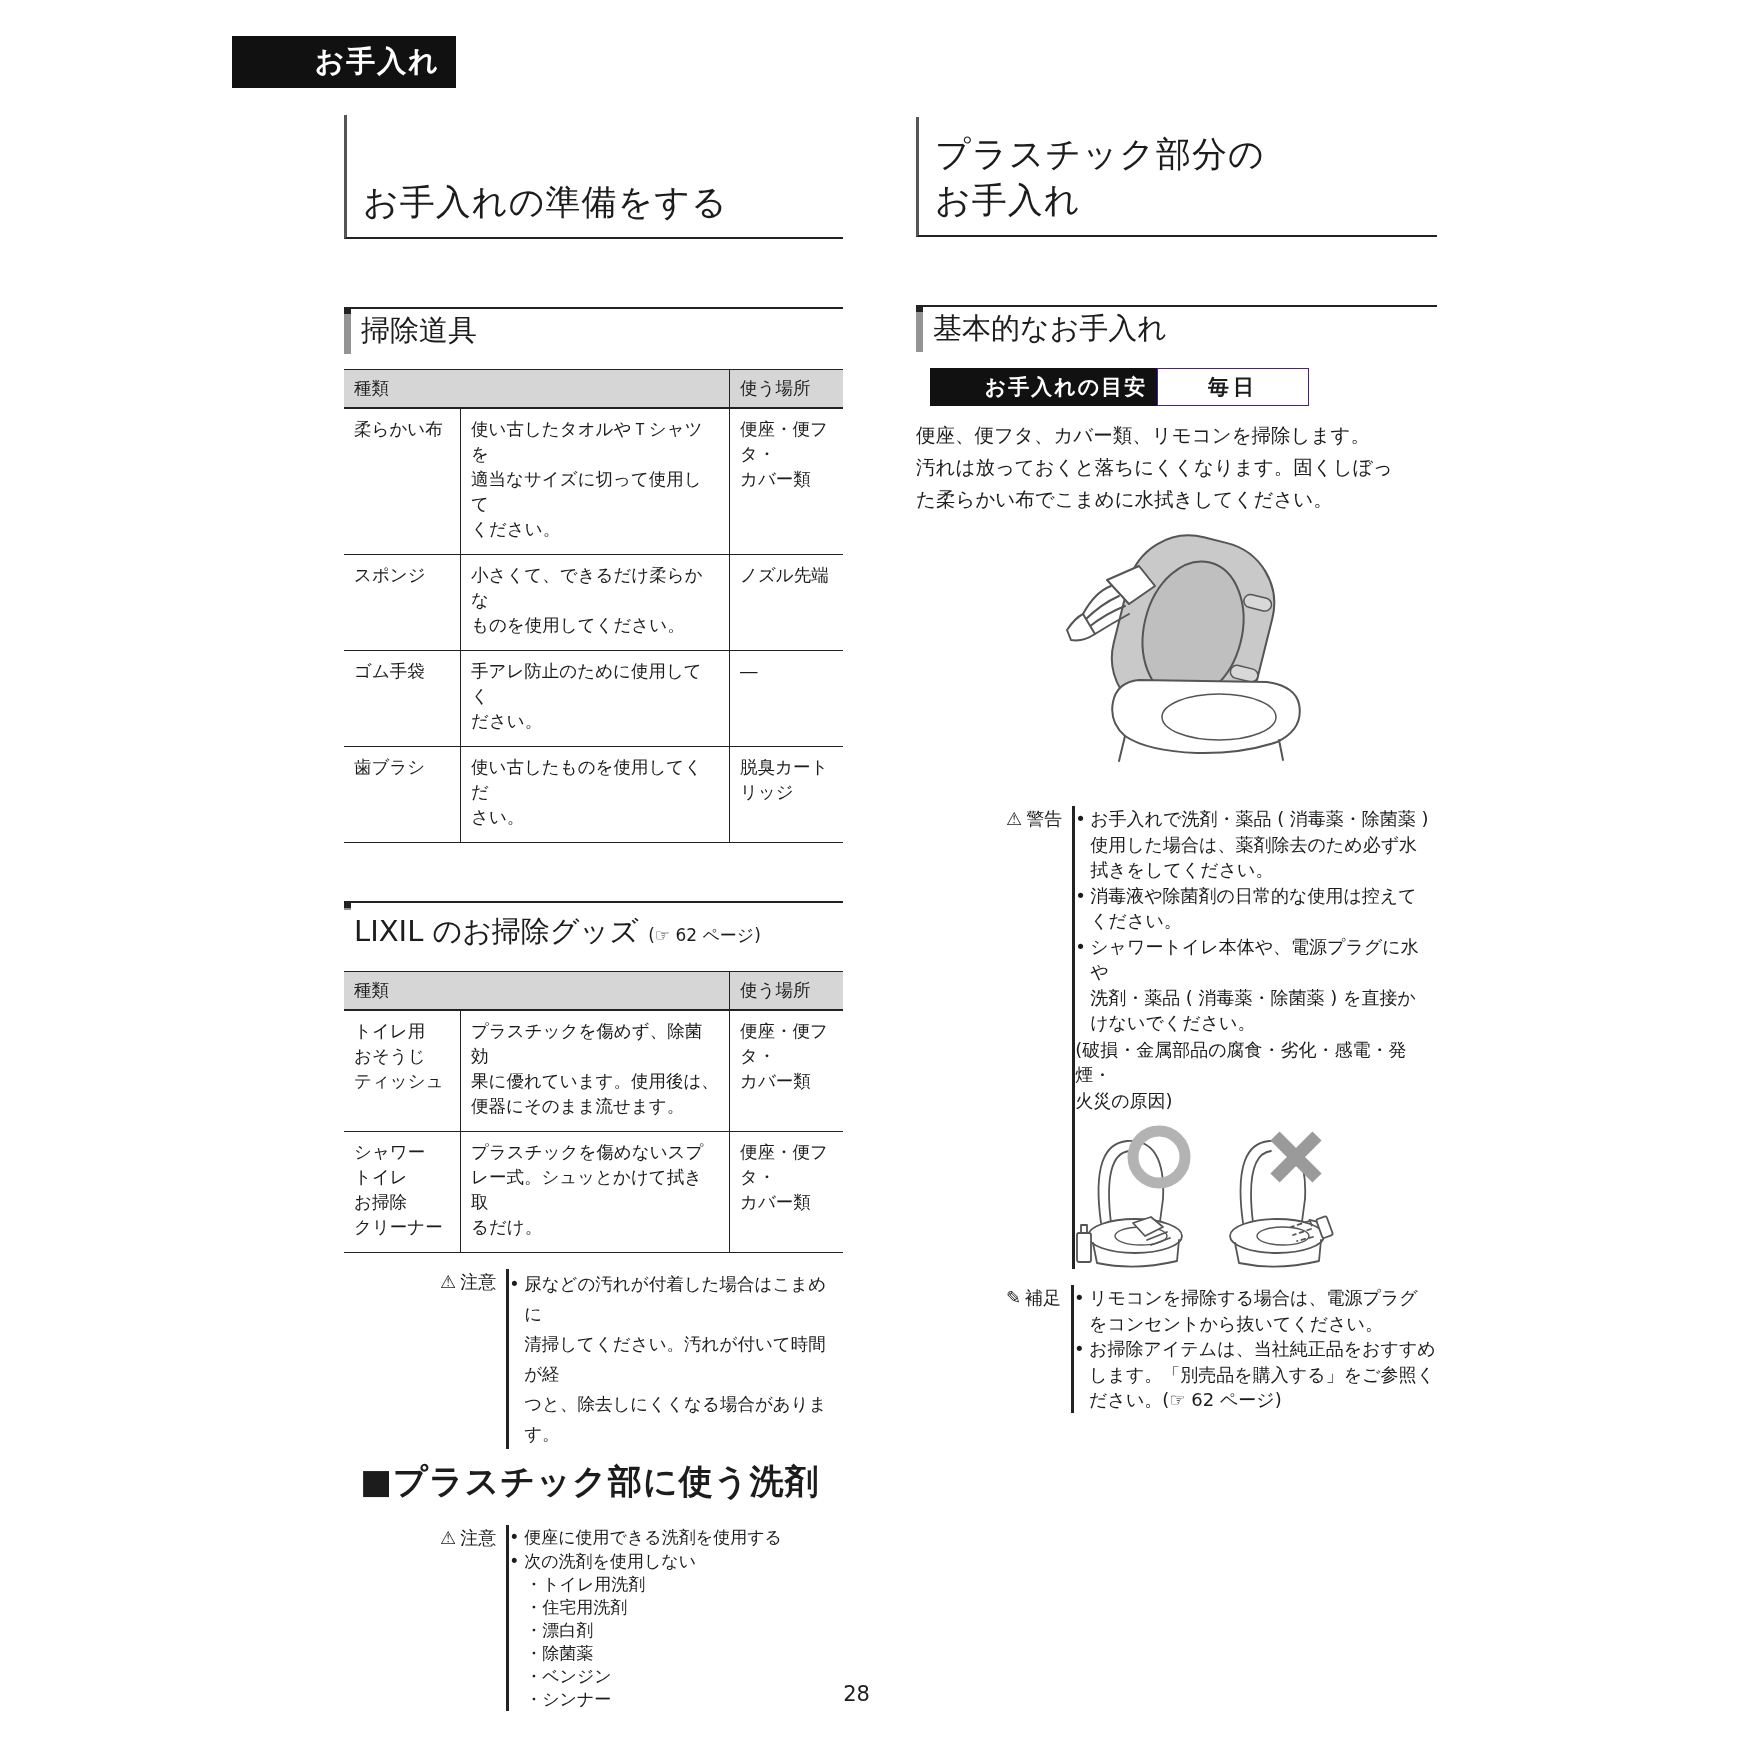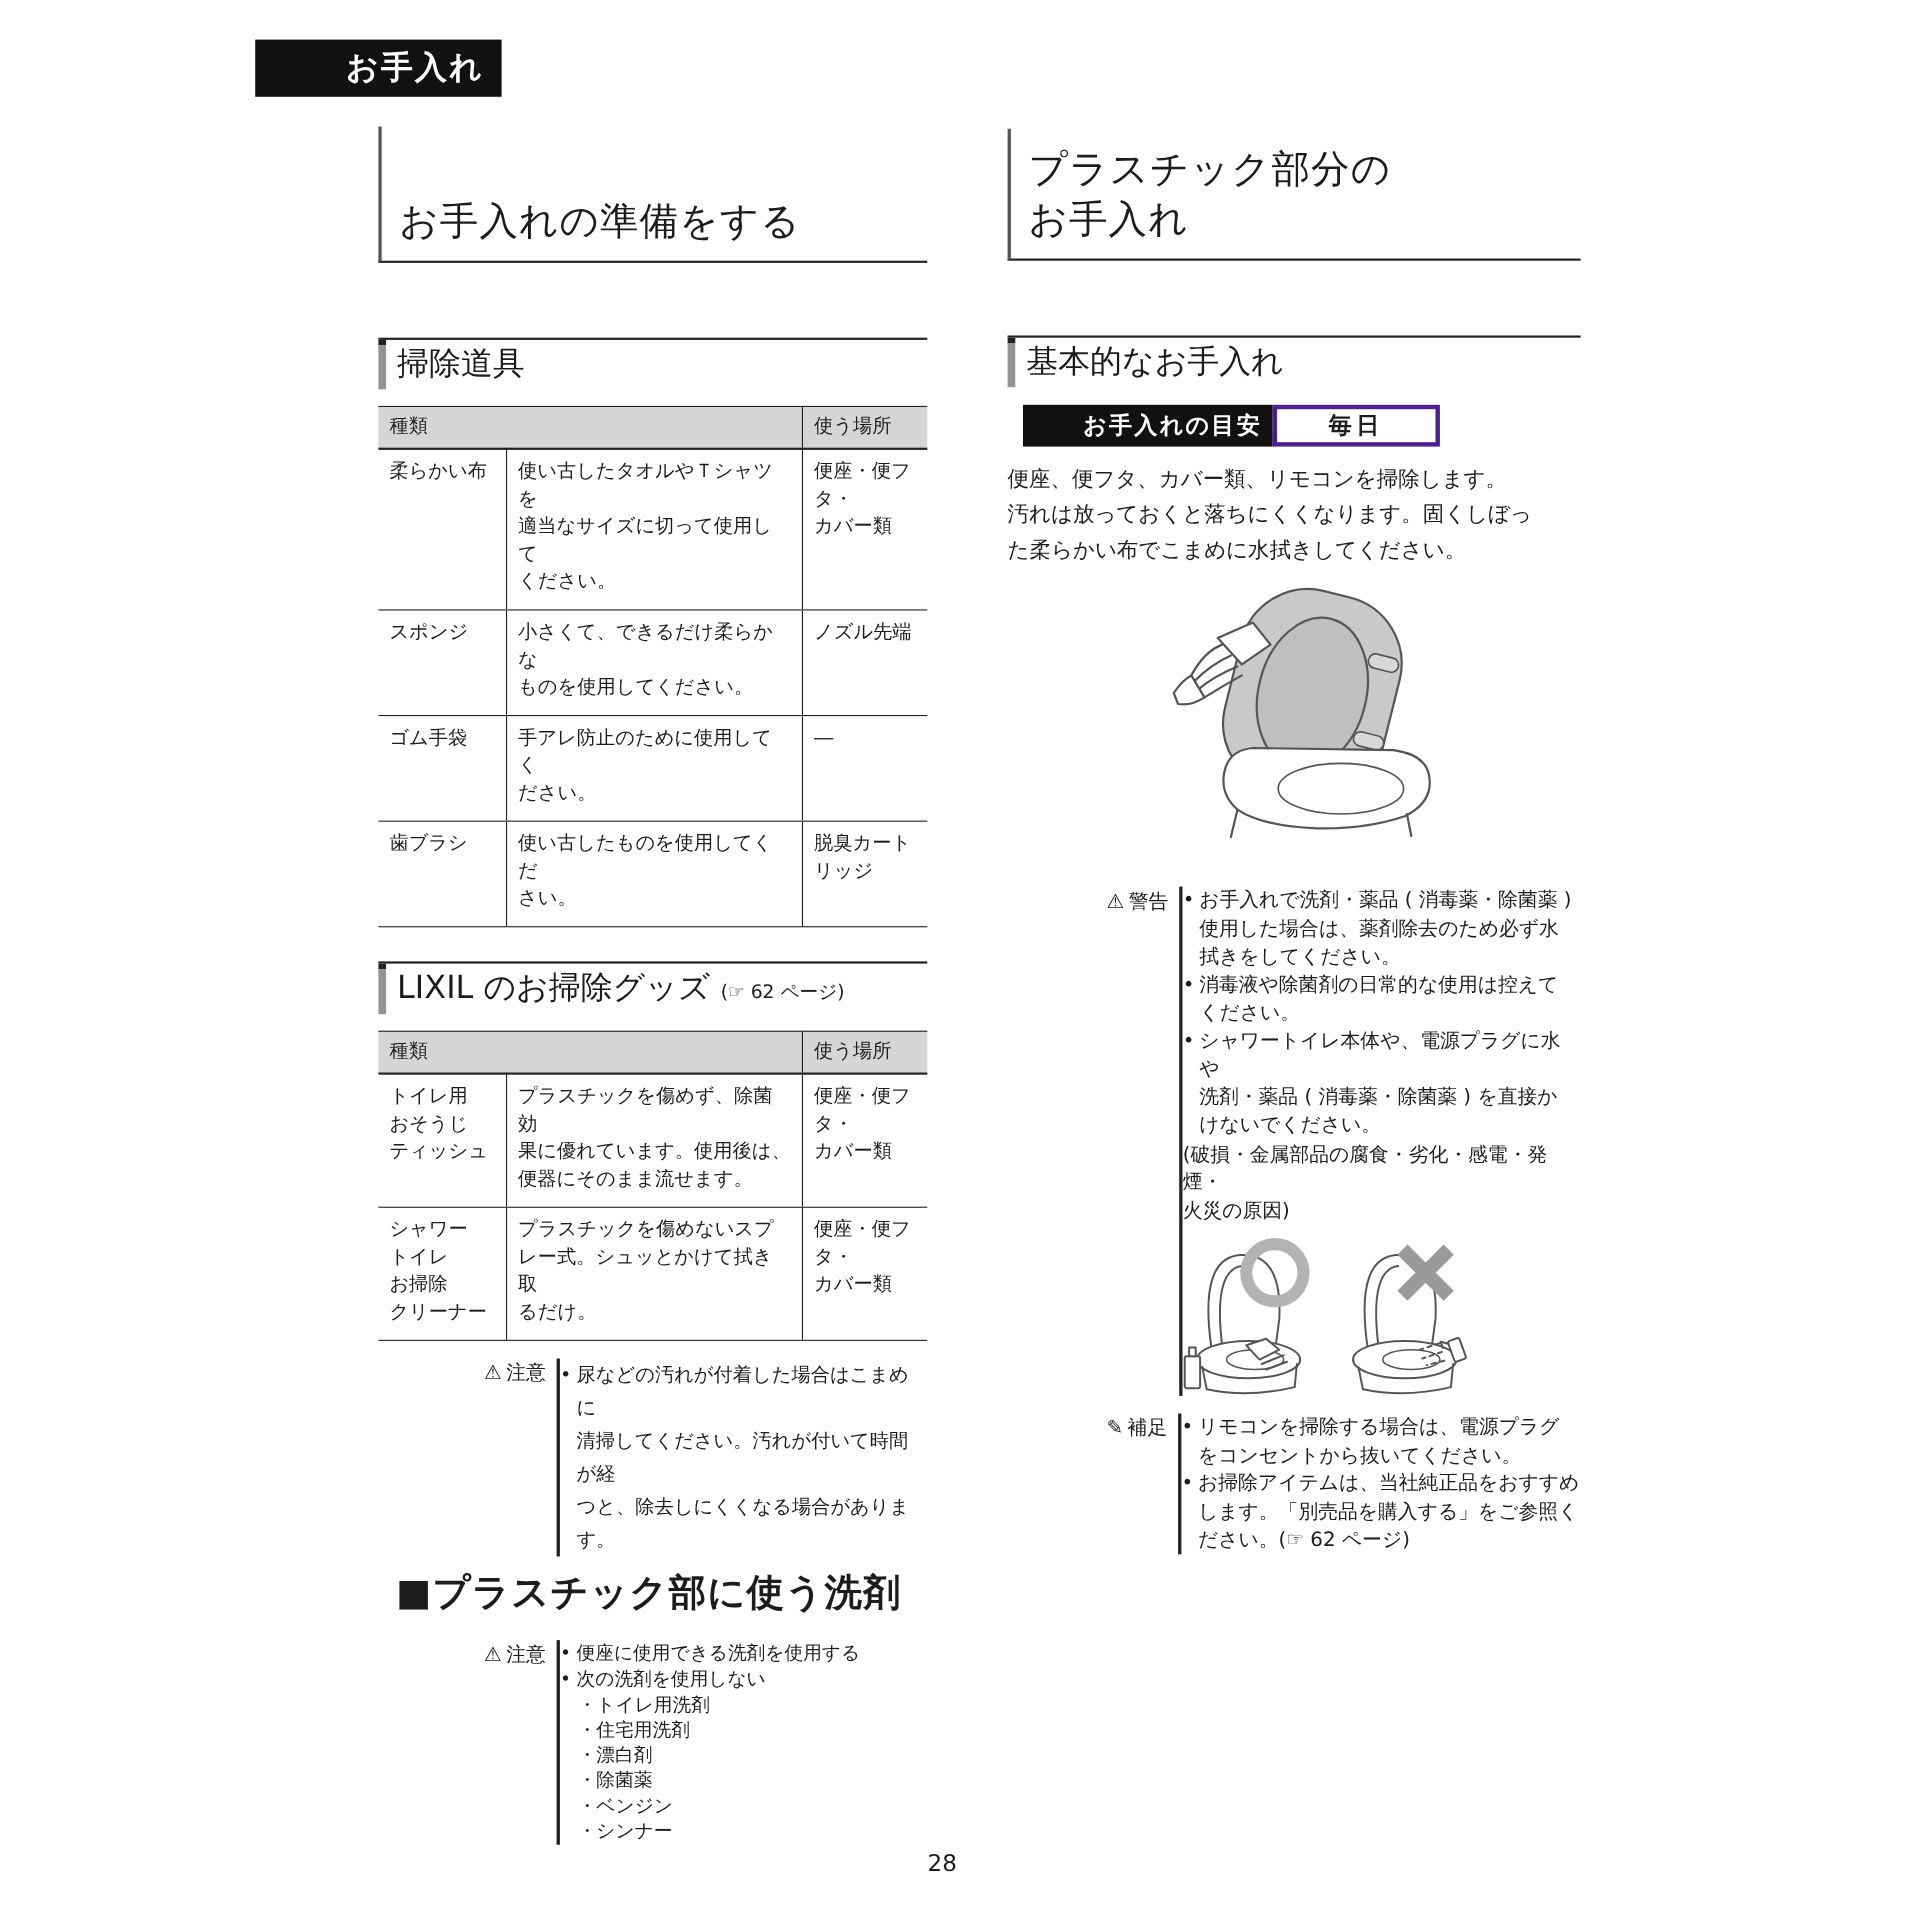--- a/index.html
+++ b/index.html
@@ -45,21 +45,21 @@
   
   .note-l{margin-left:96px;}
   .sub-h{font-size:34px;font-weight:700;margin:10px 0 0 16px;letter-spacing:1px;}
   .note-detergent .note-body{font-size:17px;line-height:24px;}
   .note-detergent .sublist div{line-height:23px;margin-left:16px;white-space:pre-line;}
 
   
   .badge-row{display:flex;margin:16px 0 0 14px;}
   .badge-k{width:182px;height:38px;background:#111;color:#fff;font-weight:700;font-size:21px;
            display:flex;align-items:center;justify-content:center;letter-spacing:2px;padding-left:45px;}
-  .badge-v{width:152px;height:38px;border:4px solid #4c1d95;box-sizing:border-box;font-weight:700;
+  .badge-v{width:152px;height:38px;border:1px solid #4c1d95;box-sizing:border-box;font-weight:700;
            font-size:21px;display:flex;align-items:center;justify-content:center;letter-spacing:4px;}
   .para{margin-top:14px;font-size:19.5px;line-height:32px;white-space:pre-line;}
   .fig-main{display:block;margin:14px auto 0;}
   .note-r{margin-left:90px;}
   .note-warning{margin-top:44px;}
   .note-warning .note-body{font-size:18px;line-height:25.5px;}
   .note-warning .footer{white-space:pre-line;margin-top:1px;}
   .note-supplement{margin-top:16px;}
   .note-supplement .note-body{font-size:18px;line-height:25.5px;}
   .fig-ox{display:block;margin-top:6px;}
@@ -113,21 +113,21 @@
       <tr>
         <td class="c1">歯ブラシ</td>
         <td class="c2">使い古したものを使用してくだ
 さい。</td>
         <td class="c3">脱臭カート
 リッジ</td>
       </tr>
     </tbody>
       </table>
 
-    <div class="sec" style="margin-top:31px;">
+    <div class="sec" style="margin-top:58px;flex-direction:column;">
       <div class="g-bar"></div>
       <div class="sec-h">
         <span>LIXIL のお掃除グッズ</span>
         <span class="sec-ref">(☞ 62 ページ)</span>
       </div>
     </div>
 
     <table class="tbl m-t15">
       <tbody>
           <tr>

